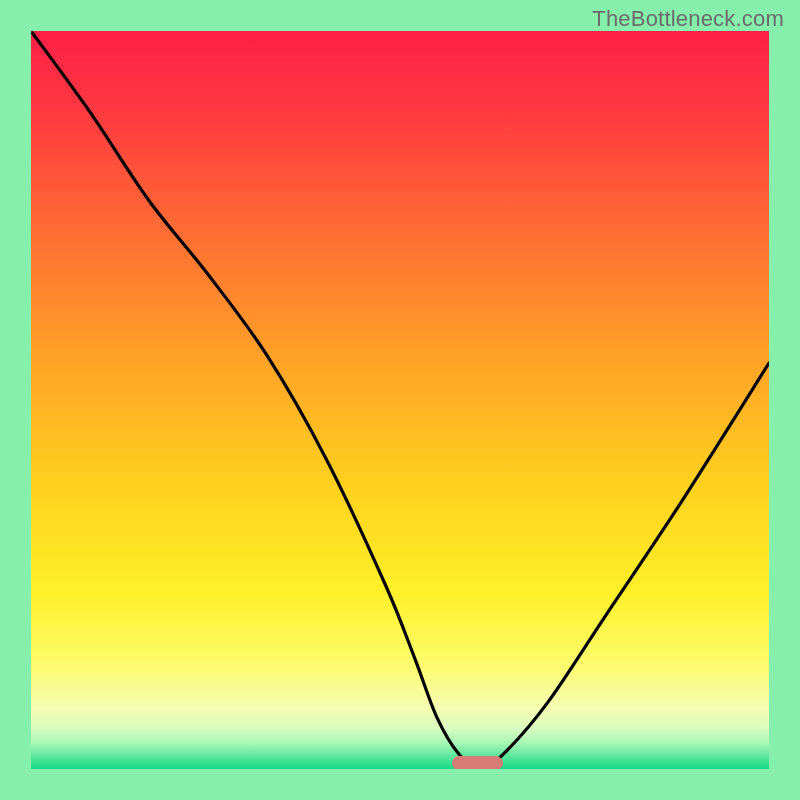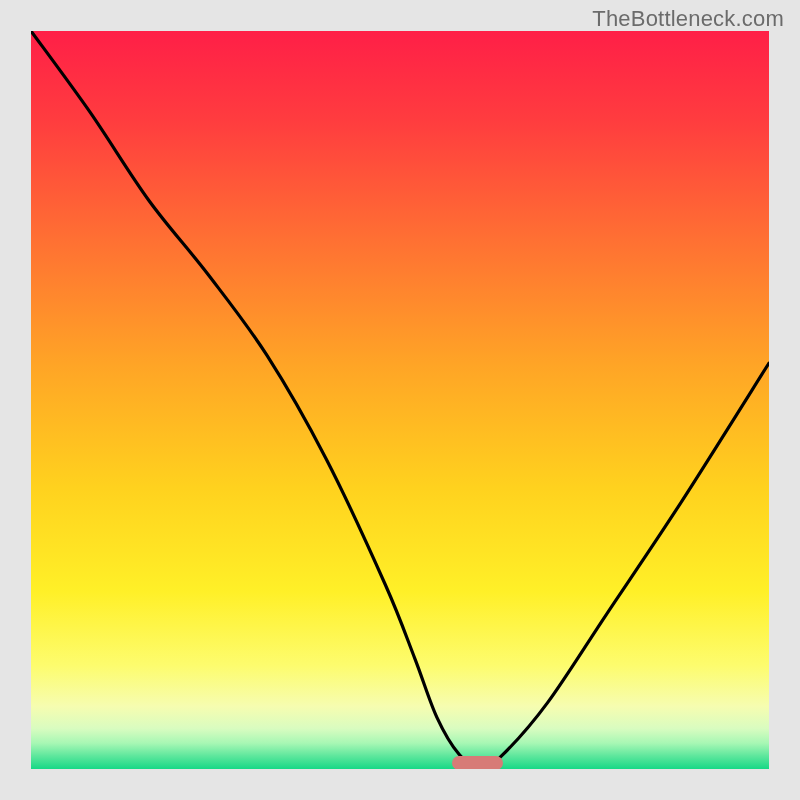--- a/index.html
+++ b/index.html
@@ -9,21 +9,21 @@
     height: 800px;
     background: #000;
     overflow: hidden;
   }
   .frame {
     position: absolute;
     left: 0;
     top: 0;
     width: 800px;
     height: 800px;
-    background: #e5e5e5;
+    background: #86efac;
   }
   .plot-area {
     position: absolute;
     left: 31px;
     top: 31px;
     width: 738px;
     height: 738px;
     overflow: hidden;
   }
   .gradient {

